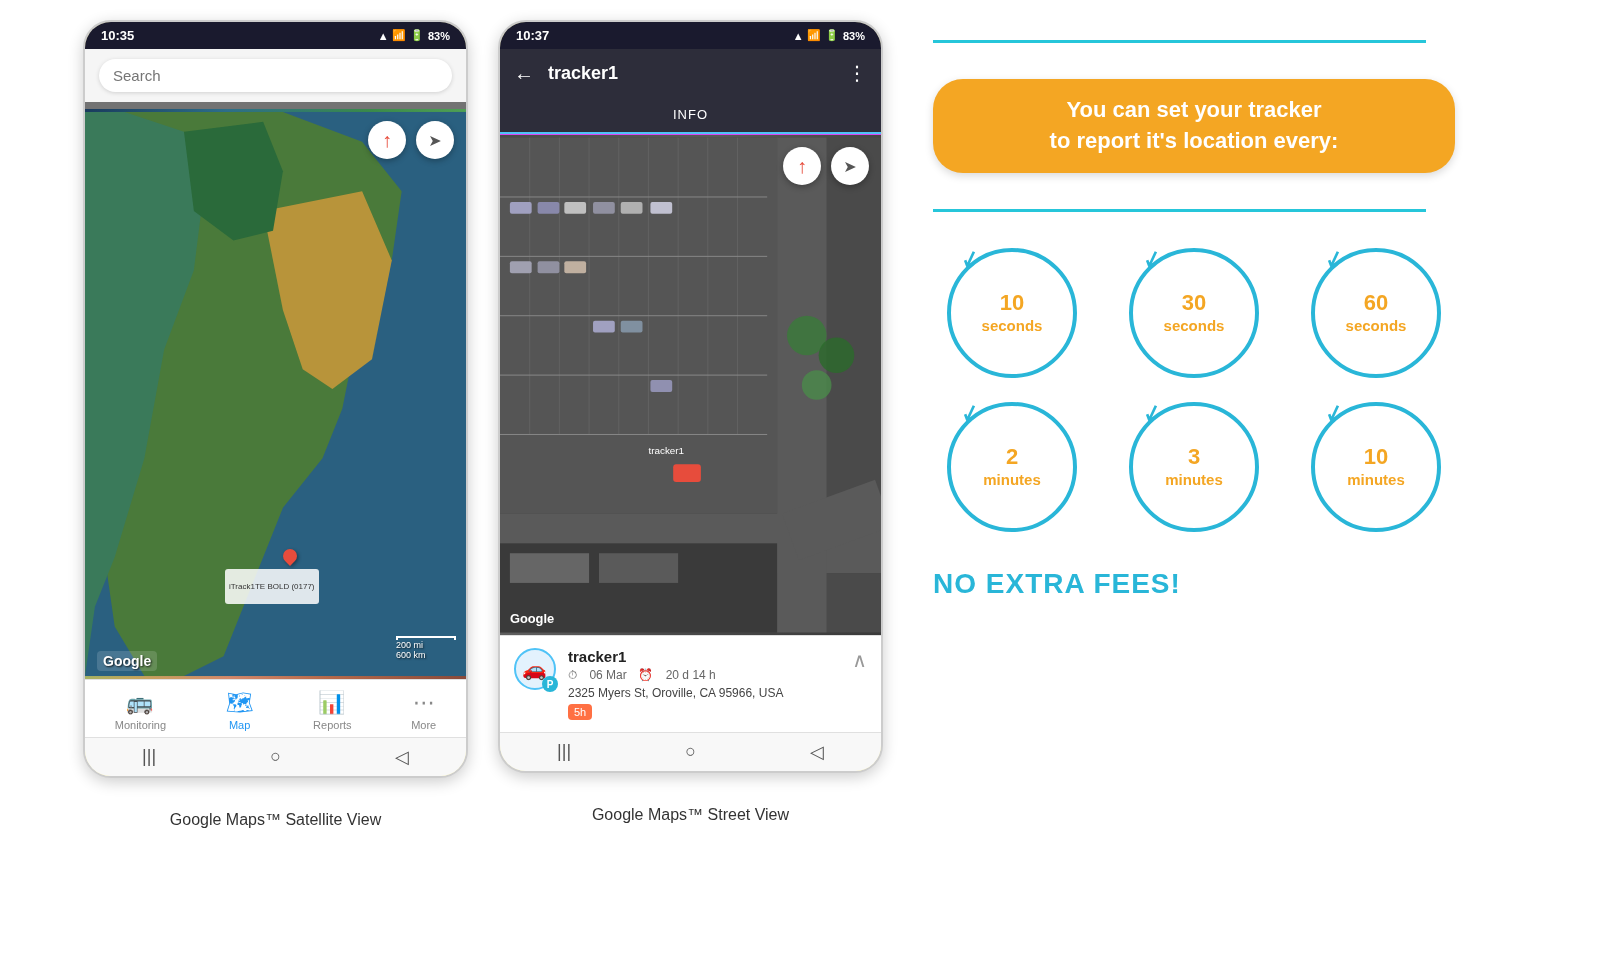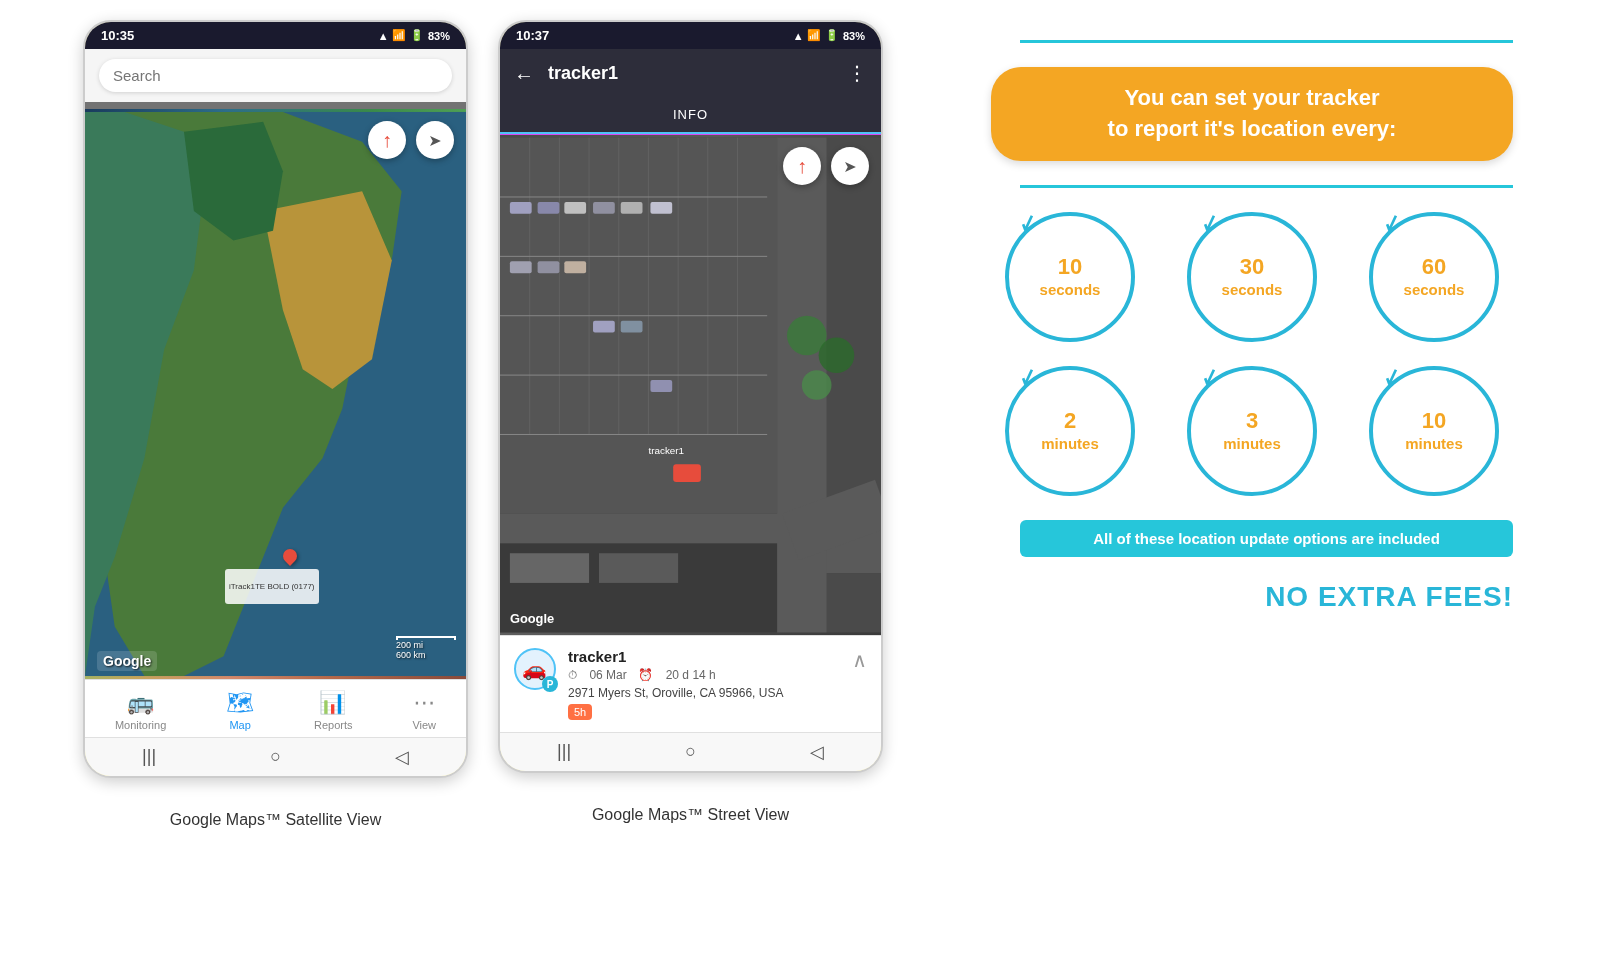--- a/index.html
+++ b/index.html
@@ -314,22 +314,22 @@
       text-align: center;
       margin-top: 21px;
     }
 
     
     .info-panel {
       width: 620px;
       padding: 20px;
       display: flex;
       flex-direction: column;
-      align-items: flex-end;
-      gap: 24px;
+      align-items: flex-start;
+      gap: 36px;
     }
 
     .info-headline {
       background: #f4a623;
       color: #fff;
       font-size: 22px;
       font-weight: 700;
       text-align: center;
       padding: 16px 28px;
       border-radius: 30px;
@@ -487,21 +487,21 @@
       <div class="nav-item active">
         <span class="nav-icon">🗺</span>
         <span>Map</span>
       </div>
       <div class="nav-item">
         <span class="nav-icon">📊</span>
         <span>Reports</span>
       </div>
       <div class="nav-item">
         <span class="nav-icon">⋯</span>
-        <span>View</span>
+        <span>More</span>
       </div>
     </div>
 
     <div class="sys-nav">
       <span>|||</span>
       <span>○</span>
       <span>◁</span>
     </div>
   </div>
   <div class="phone-caption">Google Maps™ Satellite View</div>
@@ -599,21 +599,21 @@
         <div style="position:absolute;bottom:-2px;right:-2px;width:16px;height:16px;border-radius:50%;background:#29b6d8;display:flex;align-items:center;justify-content:center;font-size:10px;color:#fff;font-weight:700;">P</div>
       </div>
       <div class="tracker-details">
         <div class="tracker-name">tracker1</div>
         <div class="tracker-meta">
           <span>⏱</span>
           <span>06 Mar</span>
           <span>⏰</span>
           <span>20 d 14 h</span>
         </div>
-        <div class="tracker-address">2971 Myers St, Oroville, CA 95966, USA</div>
+        <div class="tracker-address">2325 Myers St, Oroville, CA 95966, USA</div>
         <div class="badge-5h">5h</div>
       </div>
       <div class="collapse-btn">∧</div>
     </div>
 
     <div class="sys-nav">
       <span>|||</span>
       <span>○</span>
       <span>◁</span>
     </div>
@@ -656,15 +656,14 @@
       <span>3</span>
       <span class="unit">minutes</span>
     </div>
     <div class="time-circle">
       <span class="arrow">↙</span>
       <span>10</span>
       <span class="unit">minutes</span>
     </div>
   </div>
 
-  <div class="no-fees-banner">All of these location update options are included</div>
   <div class="no-extra-fees">NO EXTRA FEES!</div>
 </div>
 
 </body></html>

